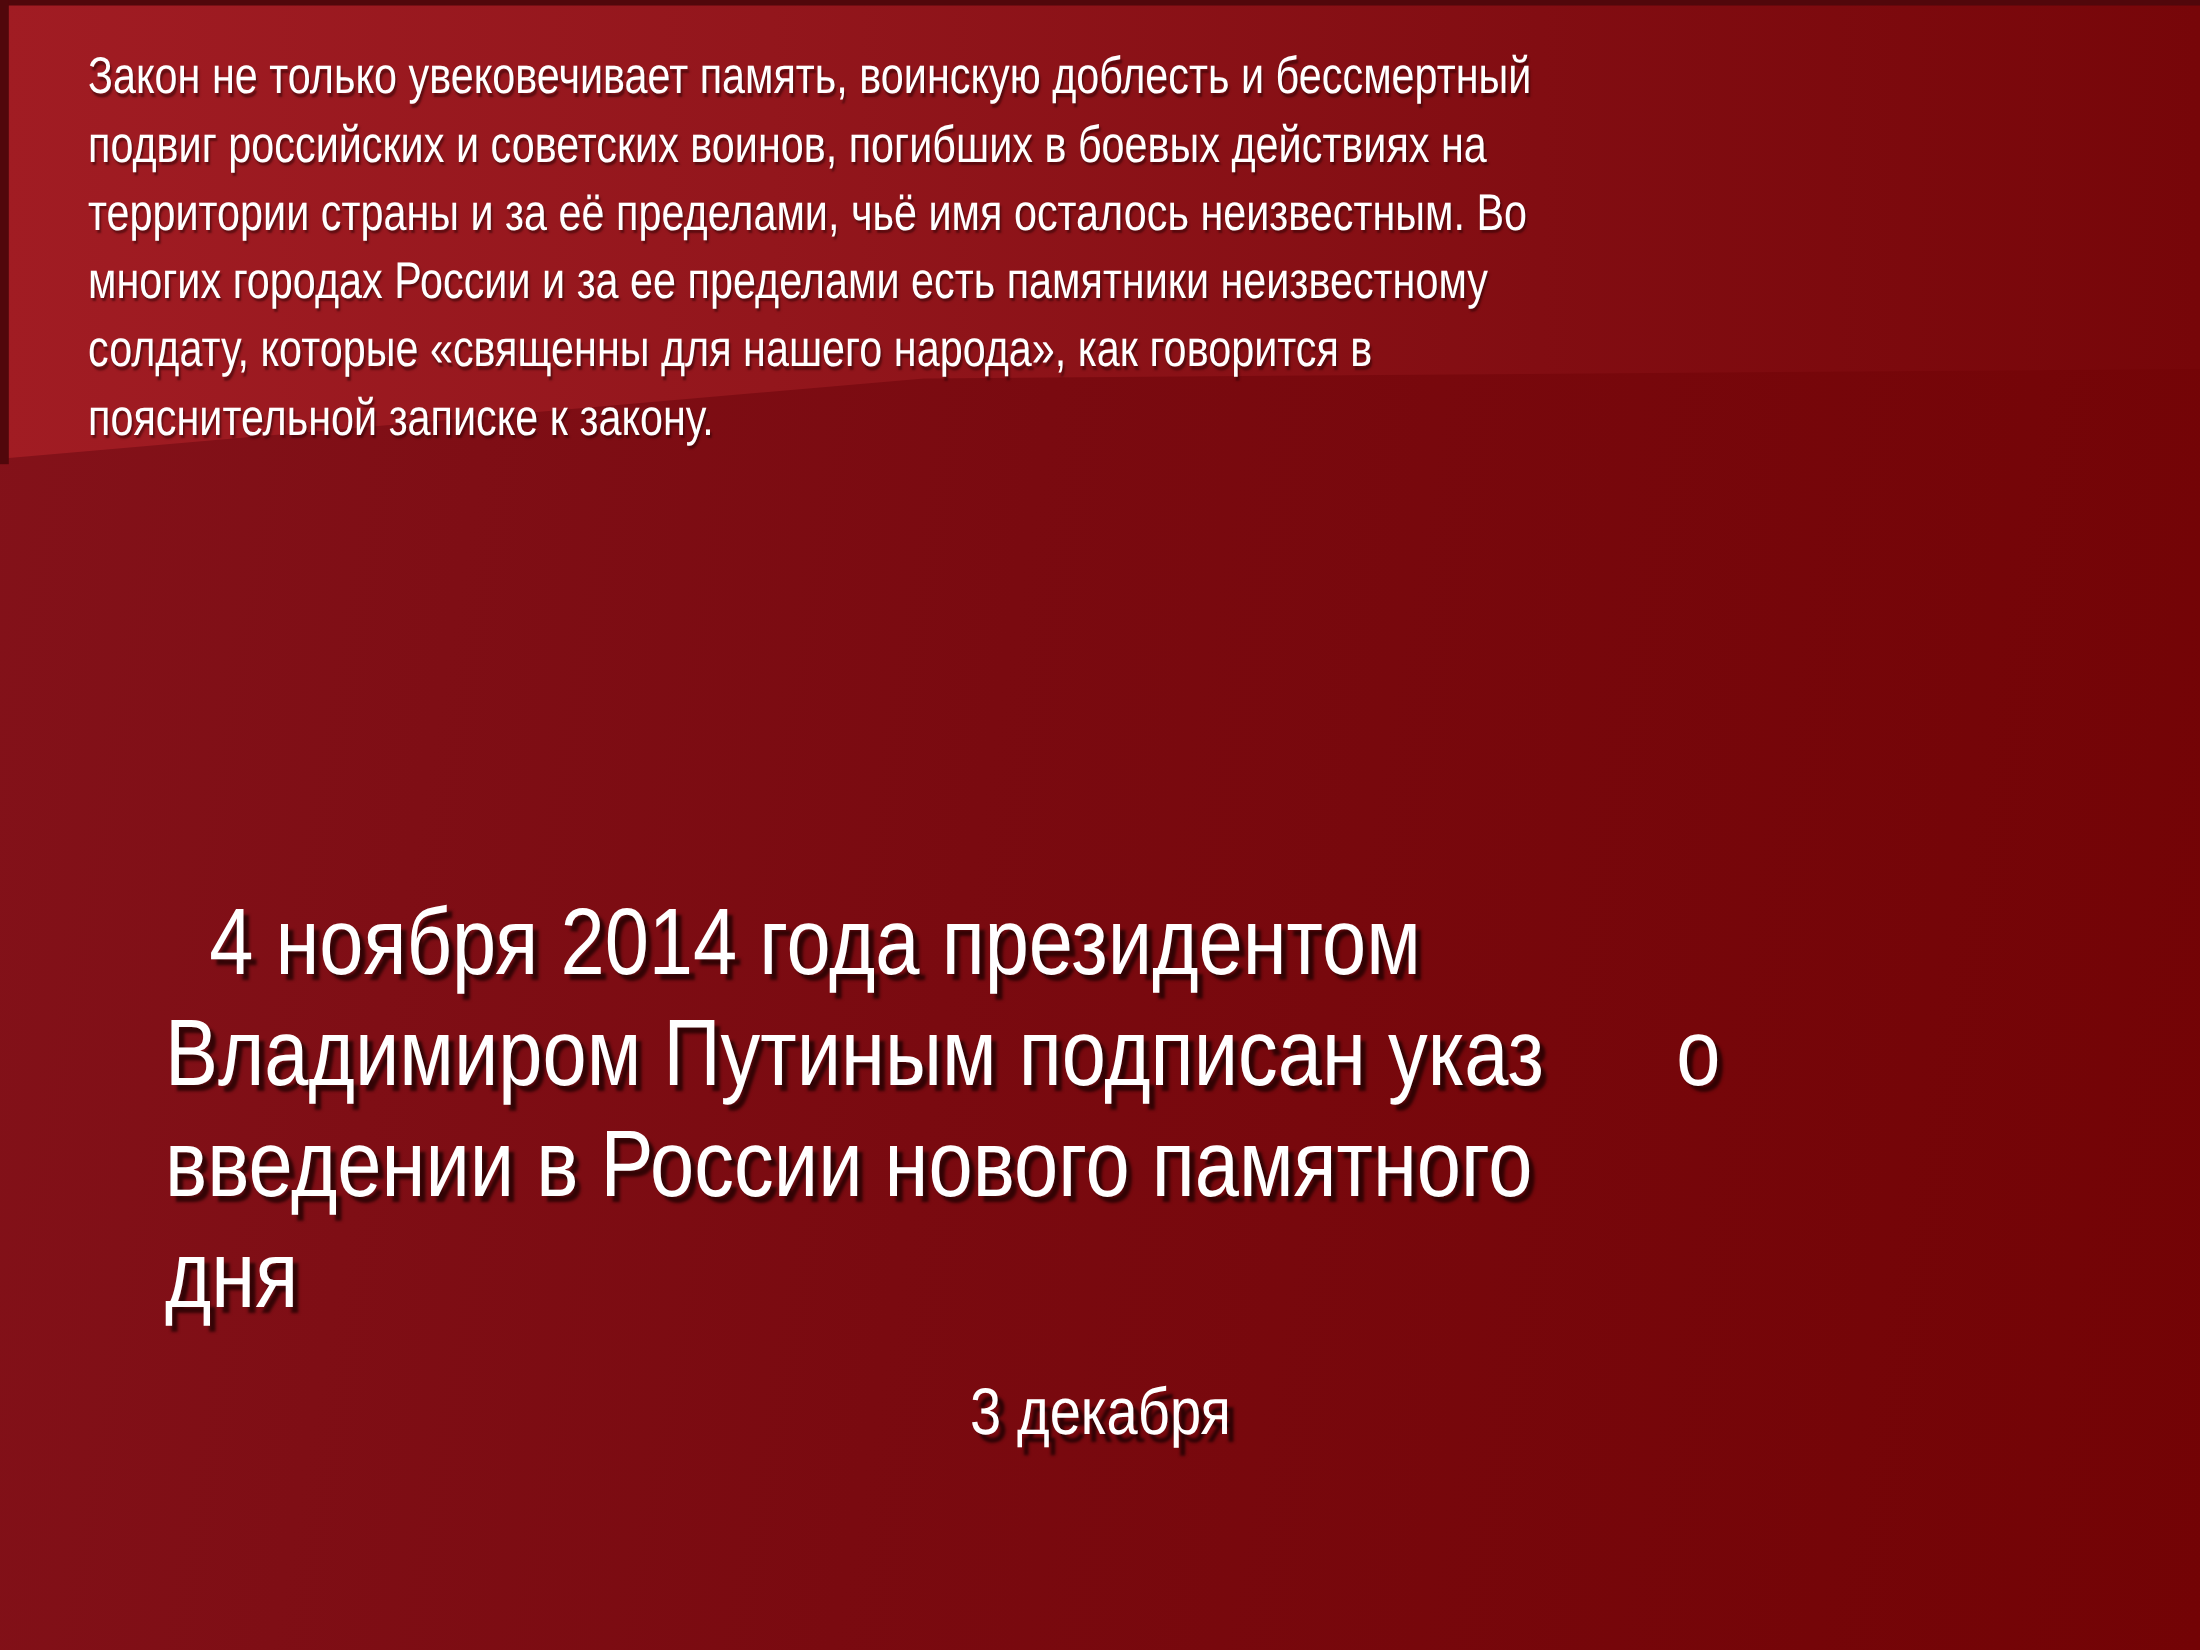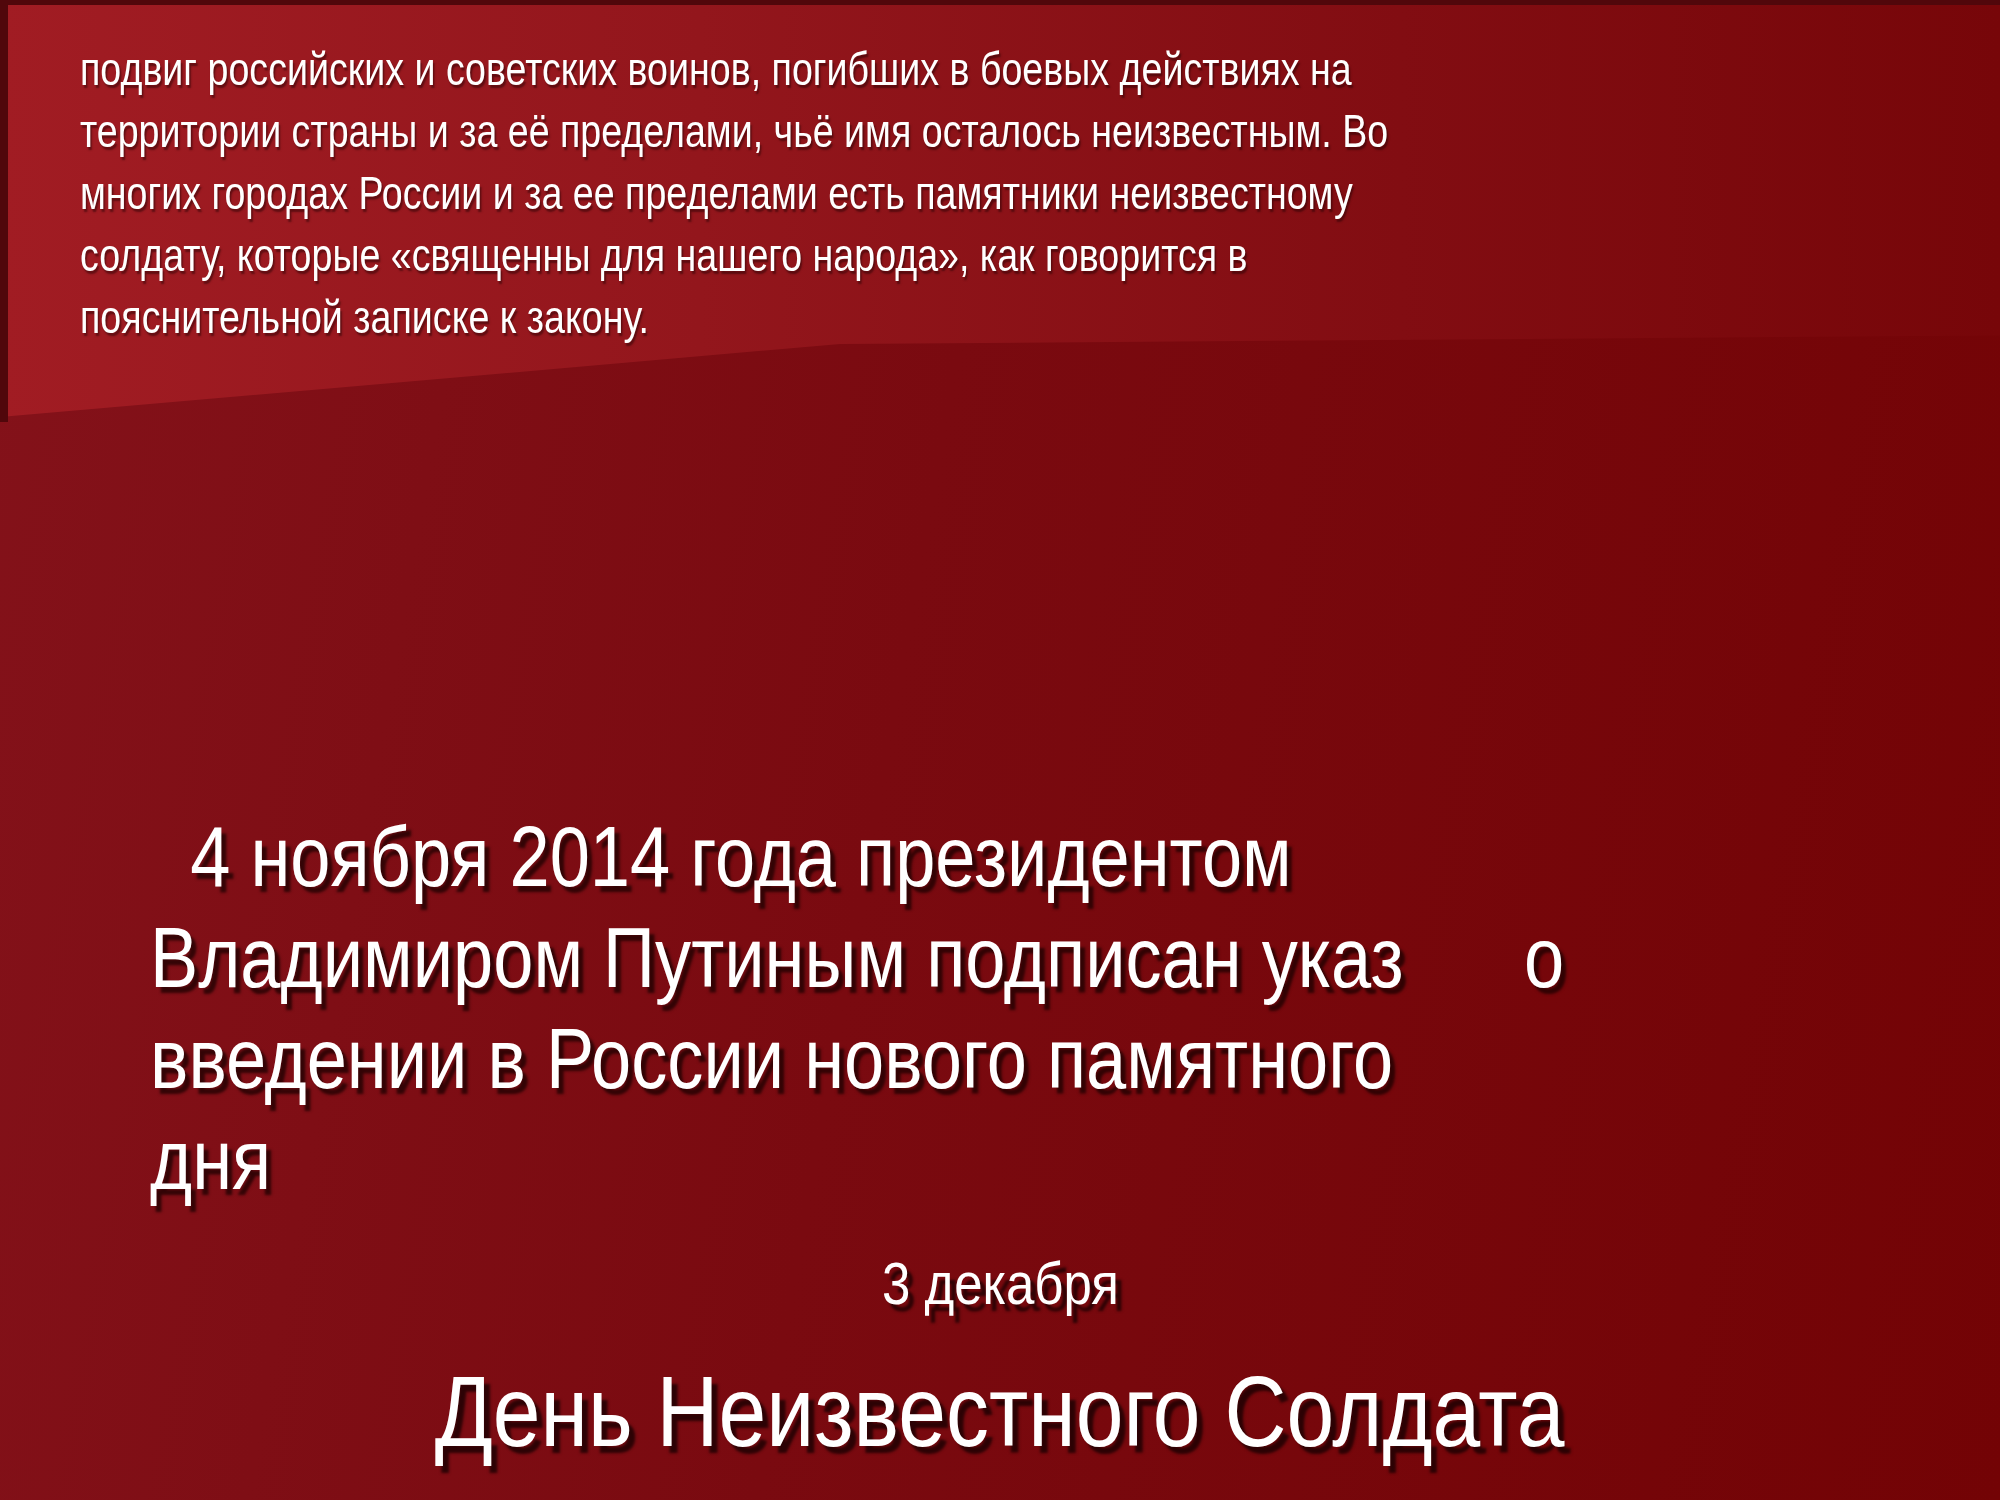--- a/index.html
+++ b/index.html
@@ -109,32 +109,32 @@
 </head>
 <body>
 
 <div class="slide">
 
   <div class="bg-top-shape"></div>
   <div class="border-top"></div>
   <div class="border-left"></div>
 
   <div class="intro">
+    <div class="intro-line"><span class="squish sq80">Закон не только увековечивает память, воинскую доблесть и бессмертный</span></div>
     <div class="intro-line"><span class="squish sq80">подвиг российских и советских воинов, погибших в боевых действиях на</span></div>
     <div class="intro-line"><span class="squish sq80">территории страны и за её пределами, чьё имя осталось неизвестным. Во</span></div>
     <div class="intro-line"><span class="squish sq80">многих городах России и за ее пределами есть памятники неизвестному</span></div>
     <div class="intro-line"><span class="squish sq80">солдату, которые «священны для нашего народа», как говорится в</span></div>
     <div class="intro-line"><span class="squish sq80">пояснительной записке к закону.</span></div>
   </div>
 
 
   <div class="body-block">
     <div class="body-line"><span class="squish sq84">  4 ноября 2014 года президентом</span></div>
     <div class="body-line"><span class="squish sq84">Владимиром Путиным подписан указ      о</span></div>
     <div class="body-line"><span class="squish sq84">введении в России нового памятного</span></div>
     <div class="body-line"><span class="squish sq84">дня</span></div>
   </div>
 
   <div class="date-line"><span class="squish sq85c">3 декабря</span></div>
 
-  <div class="holiday-line"><span class="squish sq85c">День Неизвестного Солдата</span></div>
 
 </div>
 
 </body></html>

